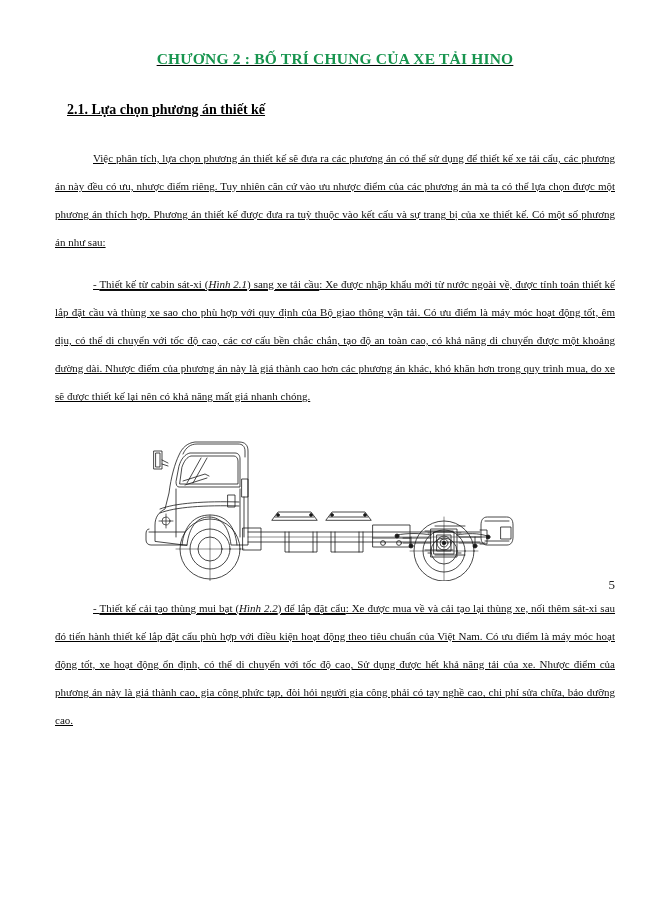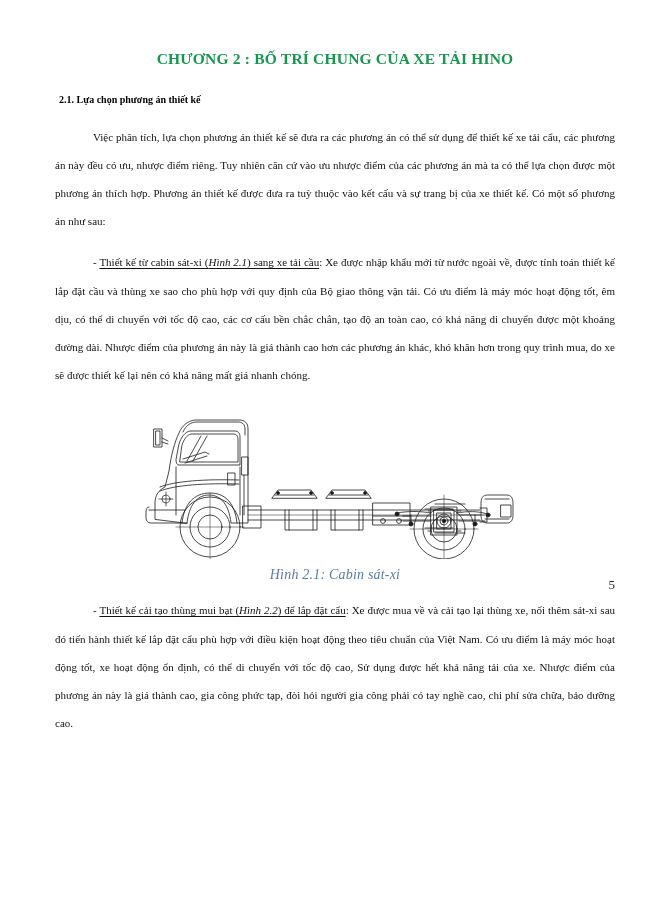--- a/index.html
+++ b/index.html
@@ -15,36 +15,37 @@
     position: relative;
     overflow: hidden;
   }
   .page {
     position: relative;
     width: 670px;
     height: 648px;
     box-sizing: border-box;
     padding: 0 55px;
     background: #ffffff;
+    text-decoration: underline;
   }
   .chapter-title {
     text-align: center;
     font-weight: bold;
     font-size: 15.5px;
     letter-spacing: 0.2px;
     color: #18954f;
     margin: 0;
     padding-top: 50px;
     line-height: 1.2;
   }
   .section-heading {
     font-weight: bold;
-    font-size: 10px;
+    font-size: 14px;
     color: #000000;
-    margin: 4px;
+    margin: 12px;
     padding-top: 20px;
     line-height: 1.3;
   }
   .body-par {
     font-size: 11px;
     line-height: 28.2px;
     text-align: justify;
     text-justify: inter-word;
     margin: 0;
     padding-top: 13px;
@@ -230,20 +231,19 @@
           <circle cx="309" cy="118" r="30"></circle>
           <circle cx="309" cy="118" r="21"></circle>
           <circle cx="309" cy="118" r="13"></circle>
           <path d="M309,84 L309,152" stroke-width="0.5"></path>
           <path d="M275,118 L343,118" stroke-width="0.5"></path>
         </g>
 
       </g>
     </svg>
 
-    <div class="figure-caption">Hình 2.1: Cabin sát-xi</div>
   </div>
 
   <p class="body-par indent"><span class="lead-marker">- </span><span class="u-run">Thiết kế cải tạo thùng mui bạt (</span><span class="u-run ital">Hình 2.2</span><span class="u-run">) để lắp đặt cẩu</span><span>: Xe được mua về và cải tạo lại thùng xe, nối thêm sát-xi sau đó tiến hành thiết kế lắp đặt cẩu phù hợp với điều kiện hoạt động theo tiêu chuẩn của Việt Nam. Có ưu điểm là máy móc hoạt động tốt, xe hoạt động ổn định, có thể di chuyển với tốc độ cao, Sử dụng được hết khả năng tải của xe. Nhược điểm của phương án này là giá thành cao, gia công phức tạp, đòi hỏi người gia công phải có tay nghề cao, chi phí sửa chữa, bảo dưỡng cao.</span></p>
 
   <div class="page-number">5</div>
 
 </div>
 
 </body></html>

